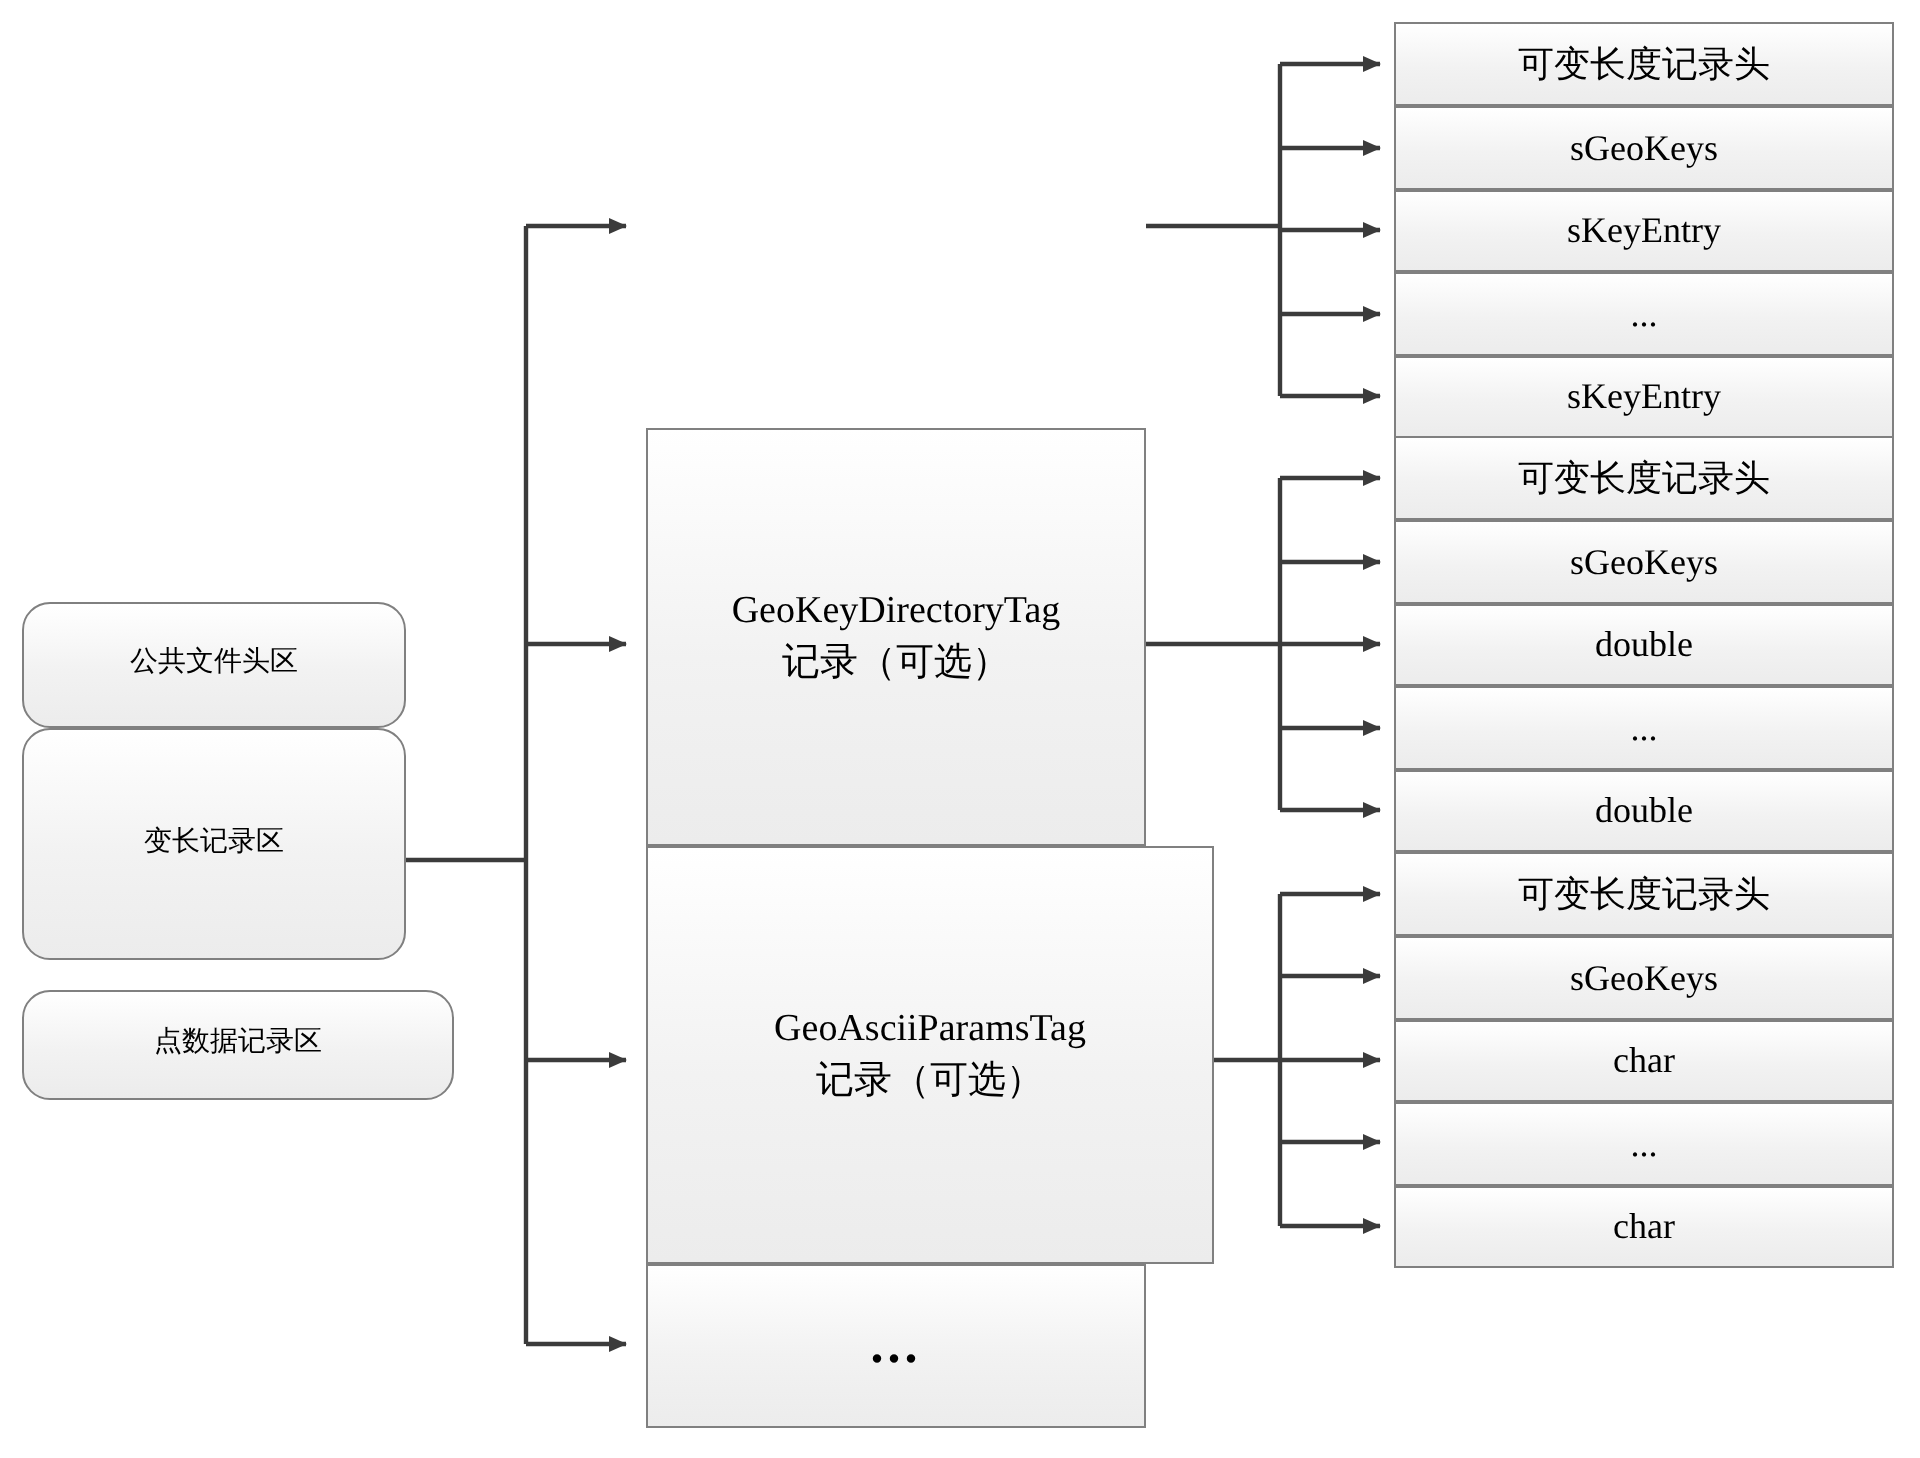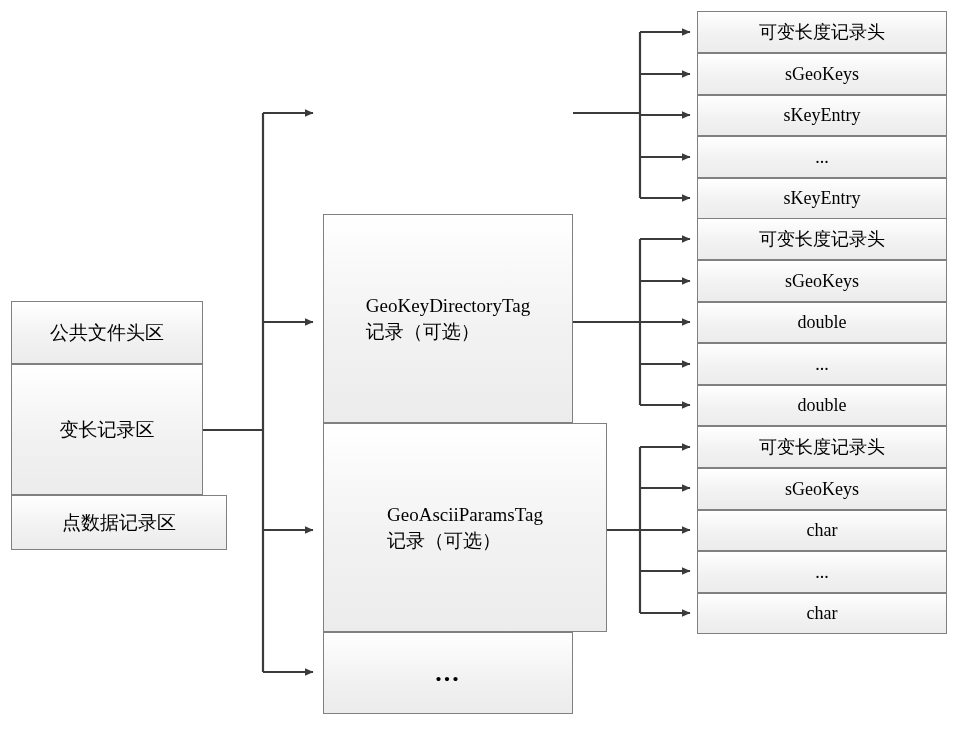--- a/index.html
+++ b/index.html
@@ -22,25 +22,26 @@
     height: 729px;
   }
   .box {
     position: absolute;
     box-sizing: border-box;
     border: 1px solid #808080;
     background: linear-gradient(to bottom, #ffffff 0%, #f2f2f2 55%, #ececec 100%);
     display: flex;
     align-items: center;
     justify-content: center;
-    text-align: left;
+    text-align: center;
     line-height: 1.35;
   }
   .left-box {
-    font-size: 19px;
+    font-size: 14px;
+    border-radius: 14px;
   }
   .mid-box {
     font-size: 19px;
   }
   .right-box {
     font-size: 18px;
   }
   .ellipsis-text {
     font-size: 26px;
     font-weight: bold;
@@ -99,21 +100,21 @@
       <path d="M640,488 L690,488" marker-end="url(#arrowhead)"></path>
       <path d="M640,530 L690,530" marker-end="url(#arrowhead)"></path>
       <path d="M640,571 L690,571" marker-end="url(#arrowhead)"></path>
       <path d="M640,613 L690,613" marker-end="url(#arrowhead)"></path>
     </g>
   </svg>
 
   <div class="box left-box" style="left:11px; top:301px; width:192px; height:63px;">
     <span class="lbl">公共文件头区</span>
   </div>
-  <div class="box left-box" style="left:11px; top:364px; width:192px; height:131px;">
+  <div class="box left-box" style="left:11px; top:364px; width:192px; height:116px;">
     <span class="lbl">变长记录区</span>
   </div>
   <div class="box left-box" style="left:11px; top:495px; width:216px; height:55px;">
     <span class="lbl">点数据记录区</span>
   </div>
 
   <div class="box mid-box" style="left:323px; top:214px; width:250px; height:209px;">
     <span class="lbl">GeoKeyDirectoryTag
 记录（可选）</span>
   </div>

